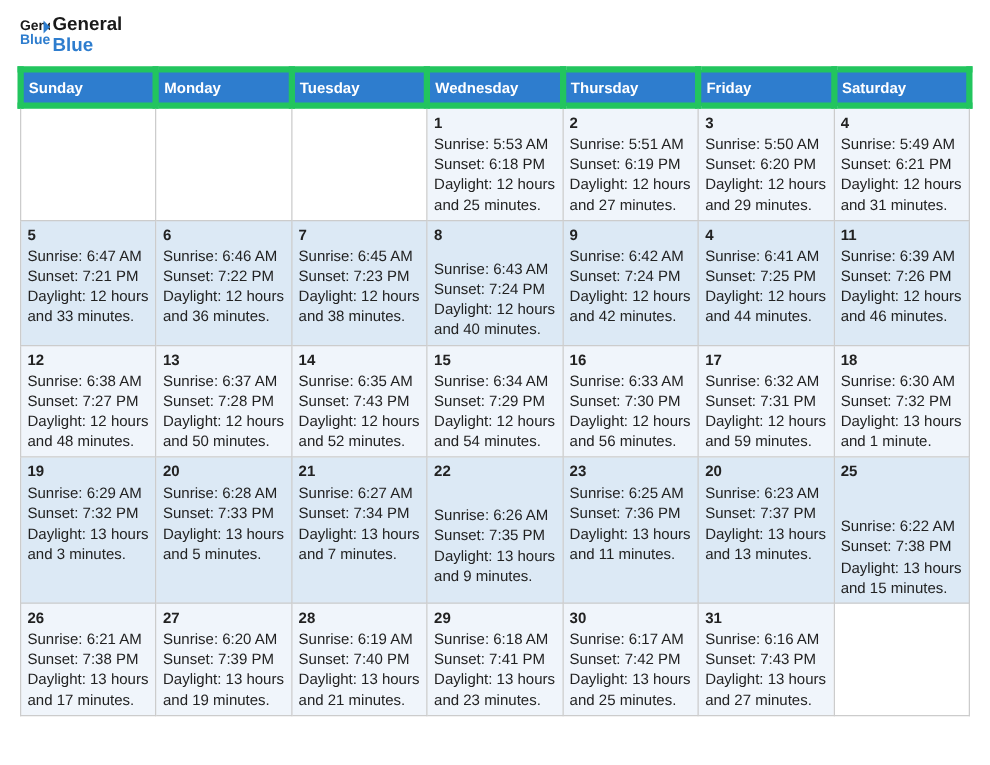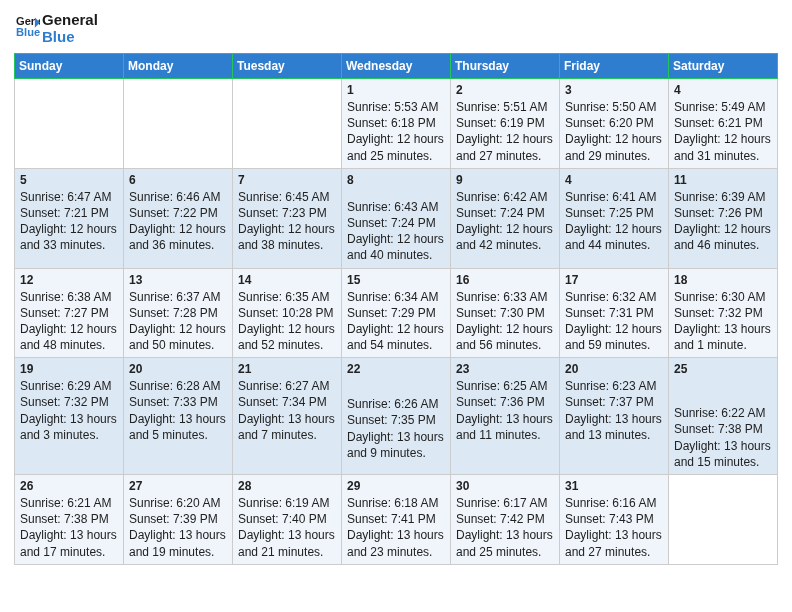--- a/index.html
+++ b/index.html
@@ -47,21 +47,21 @@
       border-collapse: collapse;
       table-layout: fixed;
     }
     .calendar th {
       background: #2e7dce;
       color: #fff;
       font-size: 12px;
       font-weight: bold;
       padding: 5px 4px;
       text-align: left;
-      border: 1px solid #22c55e;
+      border: 5px solid #22c55e;
     }
     .calendar td {
       border: 1px solid #ccc;
       vertical-align: top;
       padding: 4px 5px;
       height: 82px;
       font-size: 10px;
       color: #222;
       background: #fff;
     }
@@ -219,21 +219,21 @@
           <td>
             <span class="day-num">13</span>
             <div class="cell-text" style="white-space: pre-line;">Sunrise: 6:37 AM
 Sunset: 7:28 PM
 Daylight: 12 hours
 and 50 minutes.</div>
           </td>
           <td>
             <span class="day-num">14</span>
             <div class="cell-text" style="white-space: pre-line;">Sunrise: 6:35 AM
-Sunset: 10:28 PM
+Sunset: 7:43 PM
 Daylight: 12 hours
 and 52 minutes.</div>
           </td>
           <td>
             <span class="day-num">15</span>
             <div class="cell-text" style="white-space: pre-line;">Sunrise: 6:34 AM
 Sunset: 7:29 PM
 Daylight: 12 hours
 and 54 minutes.</div>
           </td>

